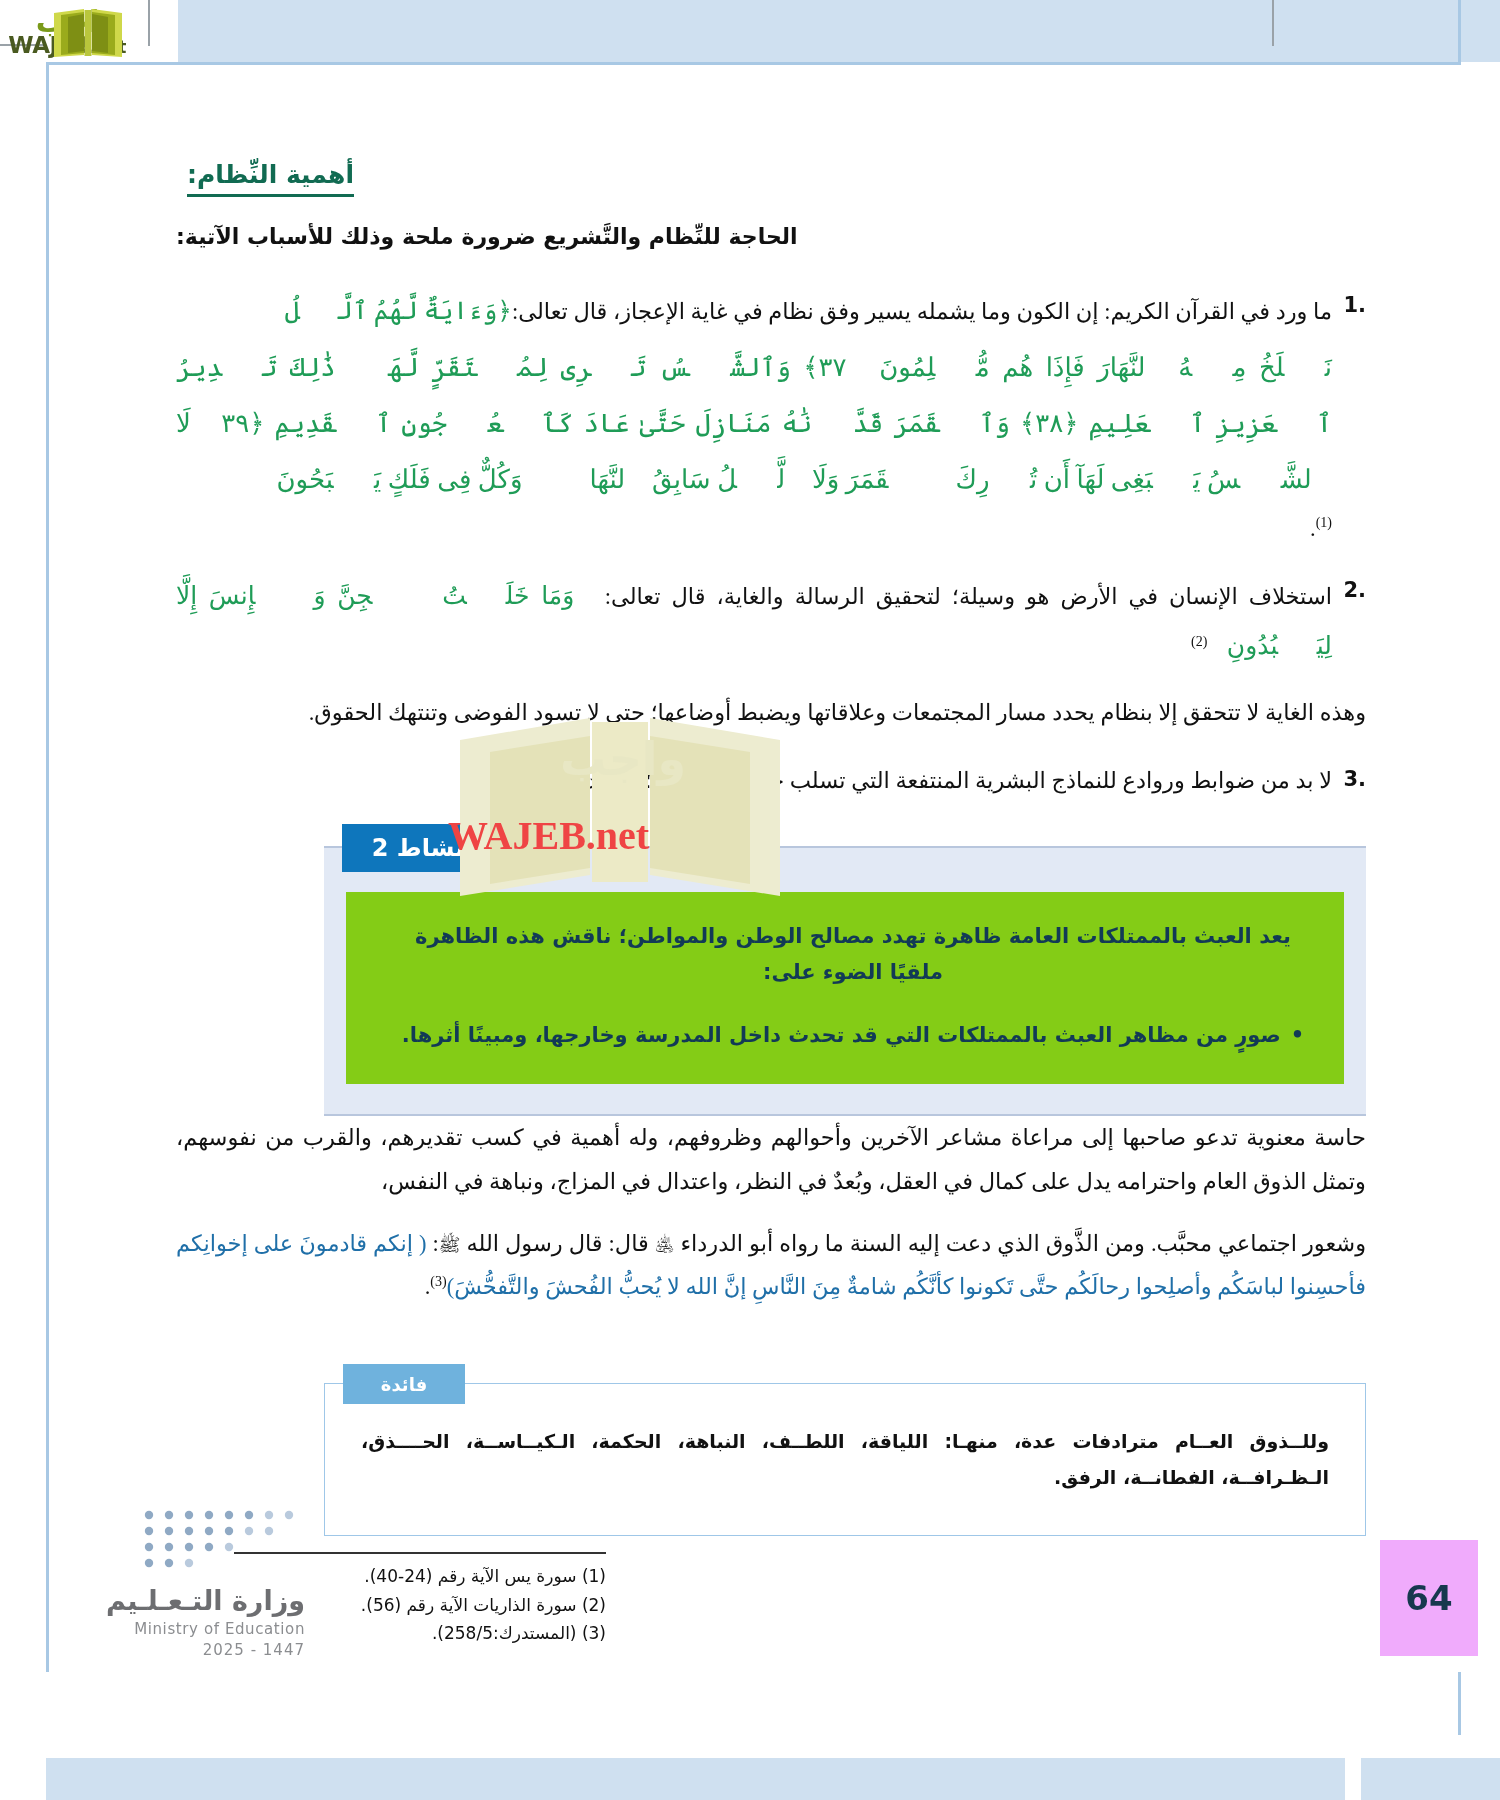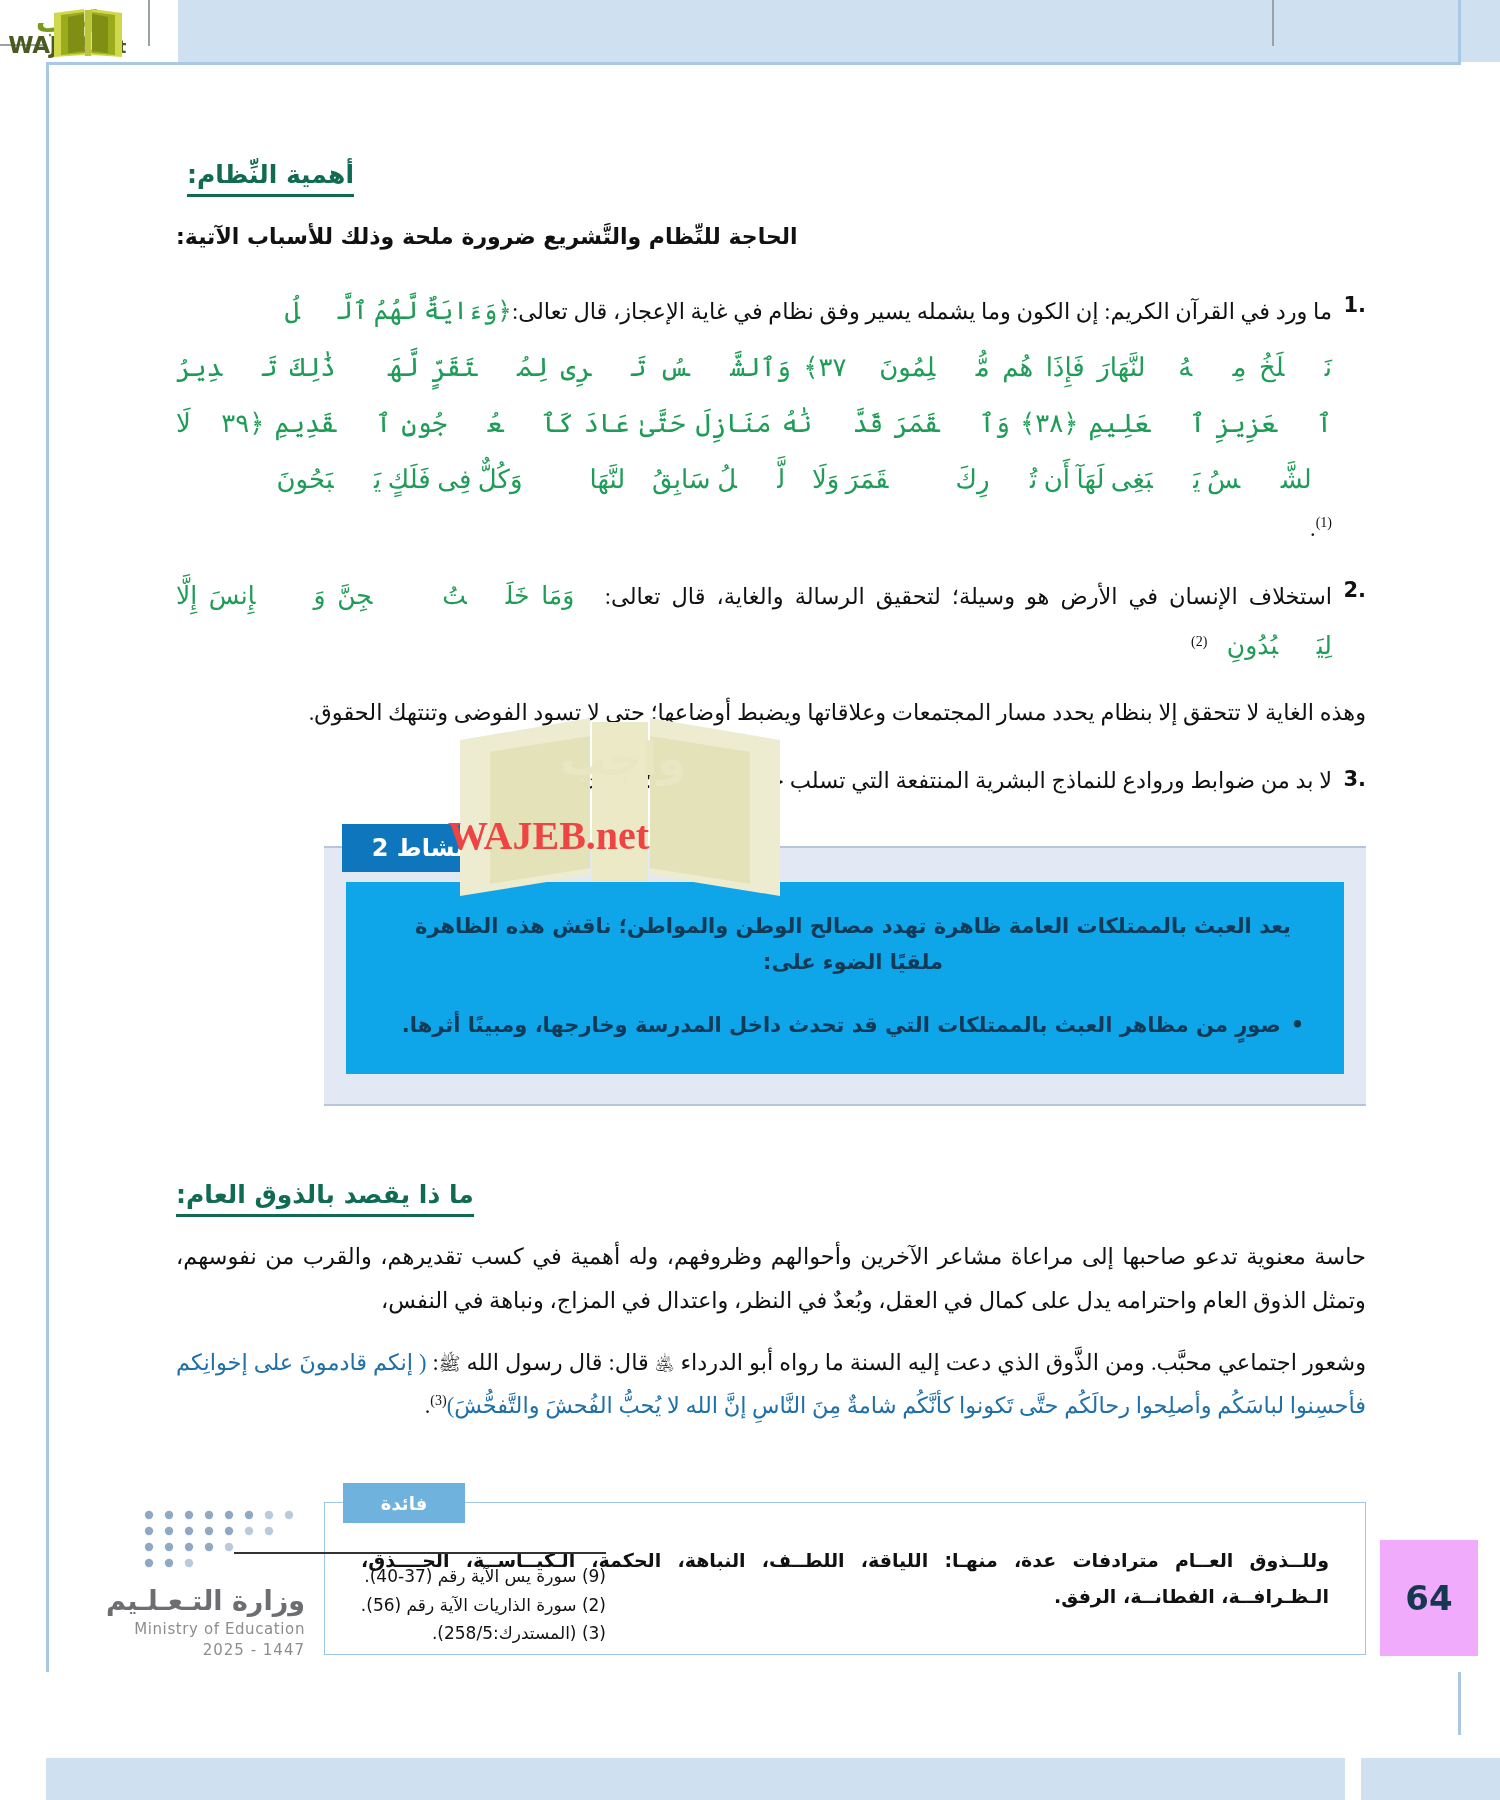--- a/index.html
+++ b/index.html
@@ -226,22 +226,23 @@
     font-family: "DejaVu Sans", sans-serif;
     font-size: 24px;
     font-weight: 700;
     display: flex;
     align-items: center;
     justify-content: center;
     padding: 0 24px;
     direction: rtl;
   }
   .activity-inner {
-    background: #0ea5e9;
+    background: #84cc16;
     padding: 26px 34px 30px 50px;
+    margin-top: 10px;
   }
   .activity-q {
     margin: 0 0 26px 0;
     font-family: "DejaVu Sans", sans-serif;
     font-size: 21px;
     font-weight: 700;
     color: #123a56;
     line-height: 1.75;
     text-align: center;
   }
@@ -483,38 +484,35 @@
   <div class="activity-box">
     <div class="activity-badge">نشاط 2</div>
     <div class="activity-inner">
       <p class="activity-q">يعد العبث بالممتلكات العامة ظاهرة تهدد مصالح الوطن والمواطن؛ ناقش هذه الظاهرة ملقيًا الضوء على:</p>
       <ul class="activity-list">
         <li>صورٍ من مظاهر العبث بالممتلكات التي قد تحدث داخل المدرسة وخارجها، ومبينًا أثرها.</li>
       </ul>
     </div>
   </div>
 
-  <h2 class="sec-head2">
-    <span class="u">ما ذا يقصد بالذوق العام:</span>
-  </h2>
 
   <p class="body">حاسة معنوية تدعو صاحبها إلى مراعاة مشاعر الآخرين وأحوالهم وظروفهم، وله أهمية في كسب تقديرهم، والقرب من نفوسهم، وتمثل الذوق العام واحترامه يدل على كمال في العقل، وبُعدٌ في النظر، واعتدال في المزاج، ونباهة في النفس،</p>
 
   <p class="body"><span>وشعور اجتماعي محبَّب. ومن الذَّوق الذي دعت إليه السنة ما رواه أبو الدرداء </span><span class="pbuh">﵁</span><span> قال: قال رسول الله </span><span class="pbuh">ﷺ</span><span>: </span><span class="hadith">( إنكم قادمونَ على إخوانِكم فأحسِنوا لباسَكُم وأصلِحوا رحالَكُم حتَّى تَكونوا كأنَّكُم شامةٌ مِنَ النَّاسِ إنَّ الله لا يُحبُّ الفُحشَ والتَّفحُّشَ)</span><sup class="fn">(3)</sup><span>.</span></p>
 
   <div class="benefit-box">
     <div class="benefit-badge">فائدة</div>
     <p class="benefit-text">وللــذوق العــام مترادفات عدة، منهـا: اللياقة، اللطــف، النباهة، الحكمة، الـكيــاســة، الحــــذق، الـظـرافــة، الفطانــة، الرفق.</p>
   </div>
 
 </div>
 
 <div class="footnotes">
   <div class="rule"></div>
-  <p>(9) سورة يس الآية رقم (37-40).</p>
+  <p>(1) سورة يس الآية رقم (24-40).</p>
   <p>(2) سورة الذاريات الآية رقم (56).</p>
   <p>(3) (المستدرك:258/5).</p>
 </div>
 
 <div class="moe">
   <svg class="moe-dots" viewBox="0 0 168 70">
     <g fill="#8fa9c4">
       <circle cx="12" cy="10" r="4.2"></circle>
         <circle cx="32" cy="10" r="4.2"></circle>
         <circle cx="52" cy="10" r="4.2"></circle>

